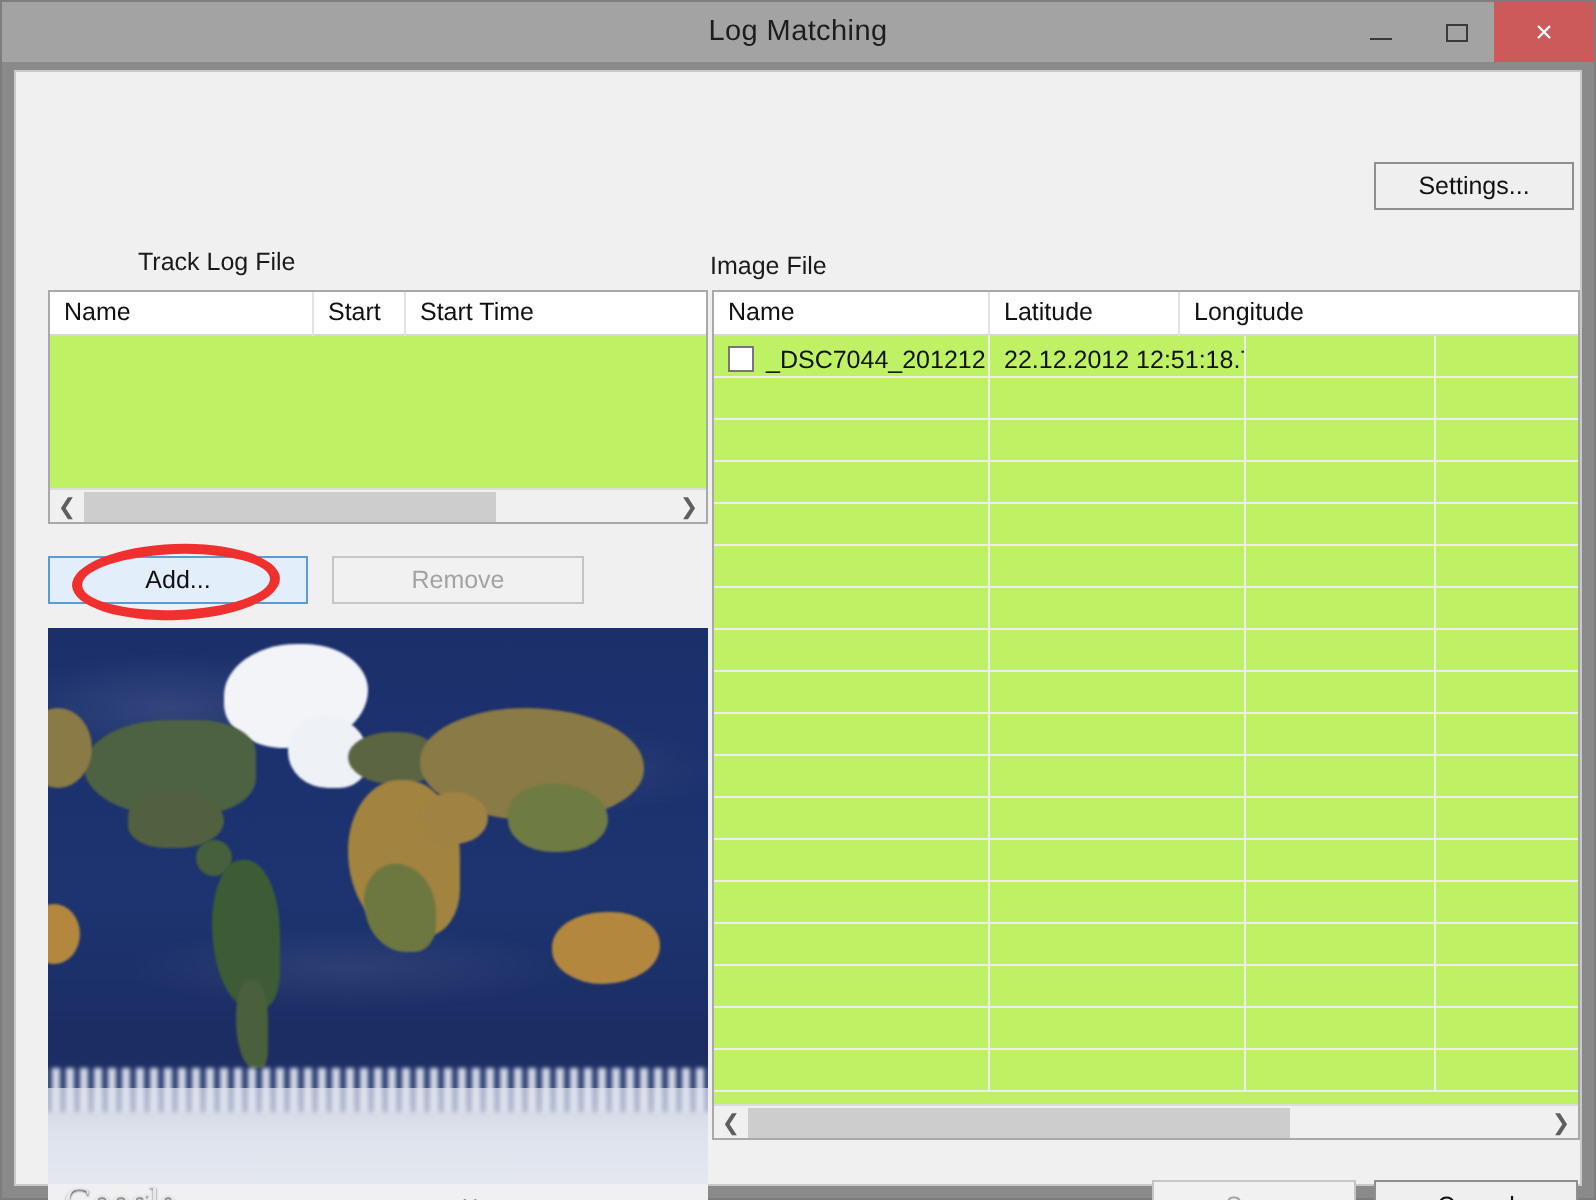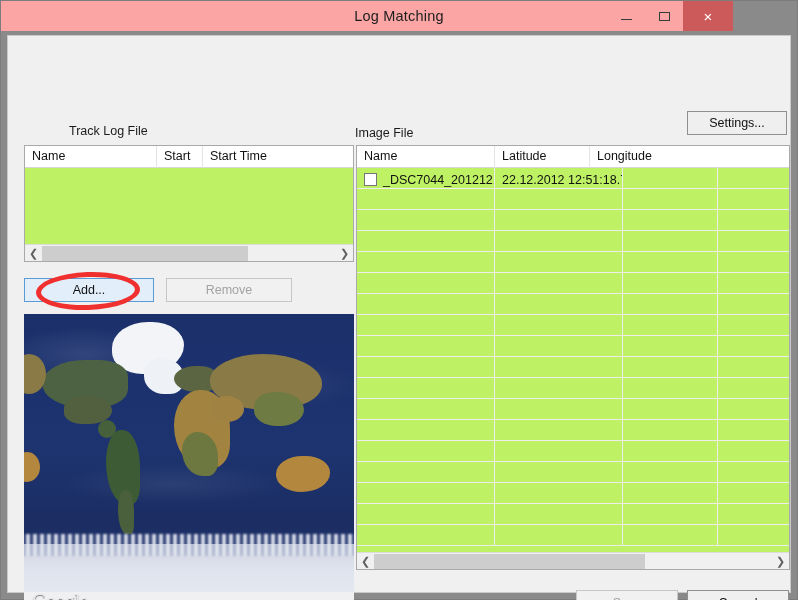--- a/index.html
+++ b/index.html
@@ -9,22 +9,22 @@
     background:#8a8a8a;
   }
   .window{
     position:absolute;left:0;top:0;width:798px;height:600px;
     background:#8a8a8a;
     box-sizing:border-box;
     border:1px solid #7d7d7d;
   }
   
   .titlebar{
-    position:absolute;left:0;top:0;width:732px;height:30px;
-    background:#fca5a5;
+    position:absolute;left:0;top:0;width:796px;height:30px;
+    background:#a3a3a3;
   }
   .title-text{
     position:absolute;left:0;top:0;width:796px;height:30px;
     line-height:30px;text-align:center;
     font-size:14.5px;color:#1d1d1d;
     letter-spacing:.2px;
   }
   .wbtns{position:absolute;right:0;top:0;height:30px;display:flex;}
   .wbtn{
     width:38px;height:30px;display:flex;align-items:center;justify-content:center;
@@ -48,21 +48,21 @@
     font-size:12.5px;color:#111;
     text-align:center;
     box-sizing:border-box;
     cursor:default;
     display:flex;align-items:center;justify-content:center;
   }
   .btn.disabled{color:#a3a3a3;border-color:#c6c6c6;background:#f1f1f1;}
   .btn.focus{background:#e3eefb;border:1px solid #5b9bd5;}
   .btn.strong{border:1px solid #8f8f8f;background:#efefef;}
 
-  #settings-btn{position:absolute;left:679px;top:45px;width:100px;height:24px;margin-top:30px;}
+  #settings-btn{position:absolute;left:679px;top:45px;width:100px;height:24px;}
   .gps-note{
     position:absolute;left:15px;top:66px;
     font-size:12.5px;color:#1a1a1a;white-space:nowrap;
   }
   .section-label{
     position:absolute;font-size:12.5px;color:#1a1a1a;
   }
   #track-label{left:15px;top:88px;margin-left:46px;}
   #image-label{left:347px;top:90px;}
 

